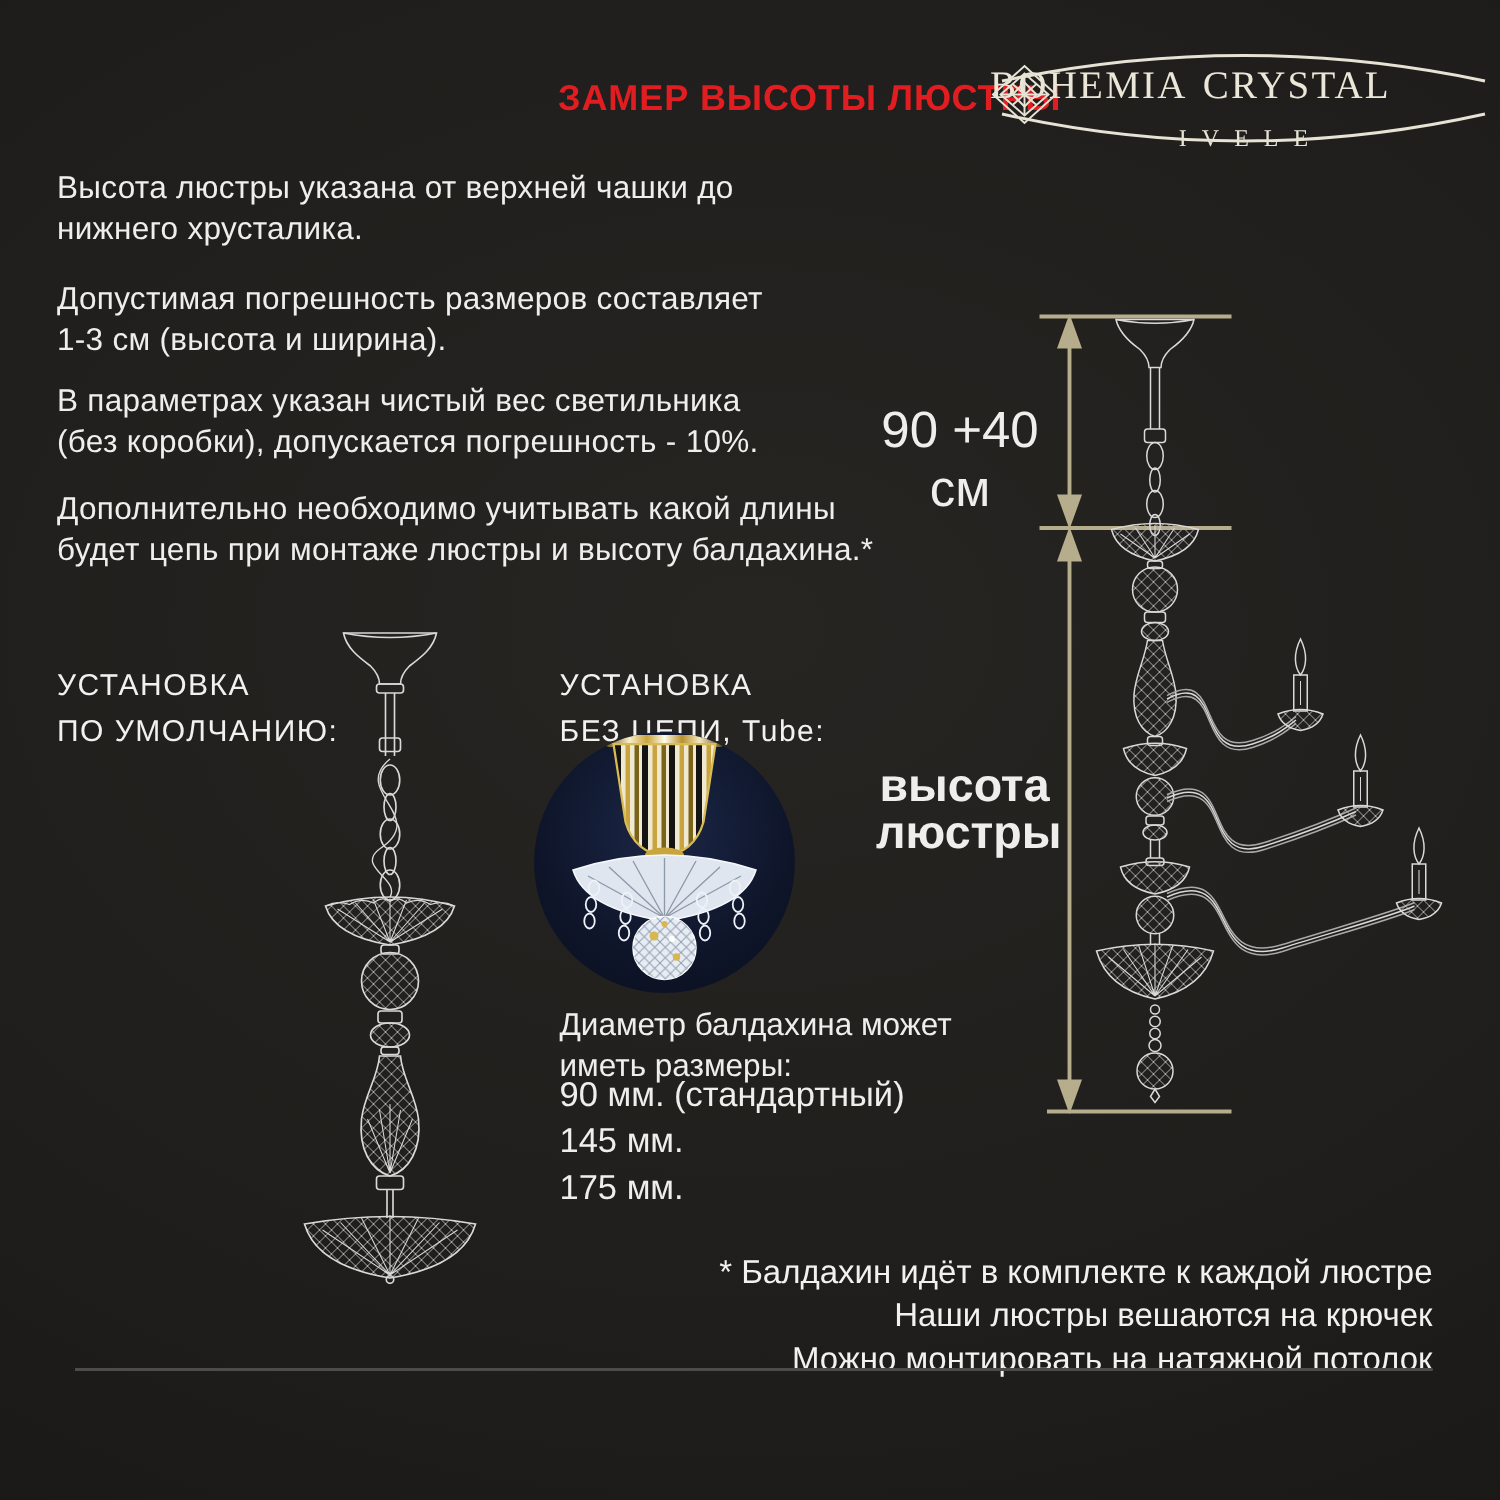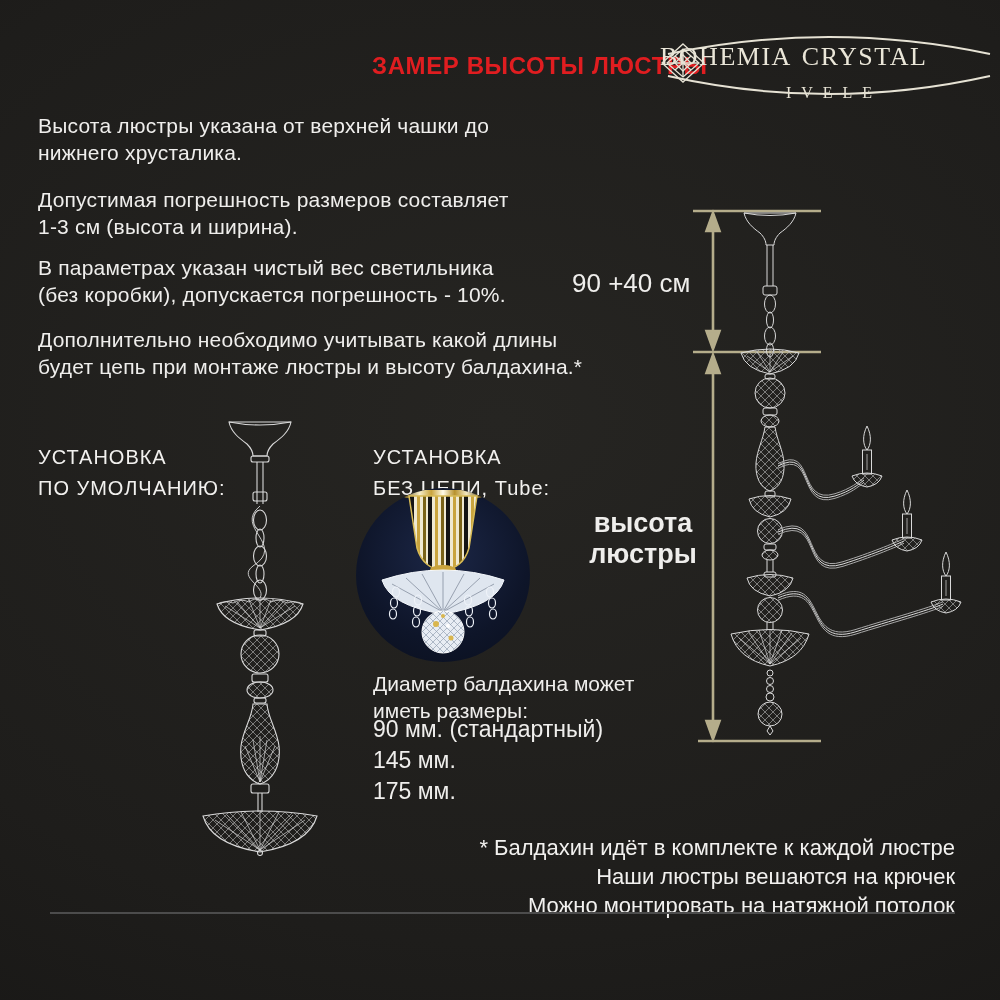--- a/index.html
+++ b/index.html
@@ -15,22 +15,22 @@
   .logo svg{position:absolute;left:0;top:0;}
   .logo-row{position:absolute;left:0;top:24px;width:338px;display:flex;align-items:center;justify-content:flex-start;gap:10px;}
   .brand{font-family:"Liberation Serif", serif;font-size:26px;letter-spacing:1.5px;color:#eae6d8;}
   .ivele{position:absolute;left:0;top:66px;width:338px;text-align:center;font-size:16px;letter-spacing:10px;text-indent:10px;color:#e6e2d4;font-family:"Liberation Serif", serif;}
   
   .para{left:38px;font-size:21px;line-height:27px;letter-spacing:.2px;color:#efeeec;}
   .p1{top:112px;} .p2{top:186px;} .p3{top:254px;} .p4{top:326px;}
   .section-h{font-size:20px;line-height:31px;letter-spacing:1px;color:#f2f1ef;}
   .sec-left{left:38px;top:442px;}
   .sec-mid{left:373px;top:442px;}
-  .chain-label{left:572px;top:268px;width:136px;text-align:left;font-size:26px;}
-  .height-label{left:584px;top:508px;width:118px;text-align:center;font-size:27px;font-weight:bold;line-height:31px;}
+  .chain-label{left:572px;top:268px;width:136px;text-align:center;font-size:34px;}
+  .height-label{left:584px;top:508px;width:118px;text-align:center;font-size:31px;font-weight:bold;line-height:31px;}
   .canopy-head{left:373px;top:670px;font-size:21px;line-height:27px;}
   .canopy-sizes{left:373px;top:714px;font-size:23px;line-height:31px;}
   .footnotes{right:45px;top:833px;text-align:right;font-size:22px;line-height:29px;color:#f2f1ef;}
   .divider{left:50px;top:912px;width:905px;height:2px;background:#4c4c4c;}
   .photo-circle{left:356px;top:488px;width:174px;height:174px;border-radius:50%;overflow:hidden;
     background:radial-gradient(circle at 50% 38%, #1c2747 0%, #0e1529 62%, #0a0f1d 100%);}
 </style>
 </head>
 <body>
 

